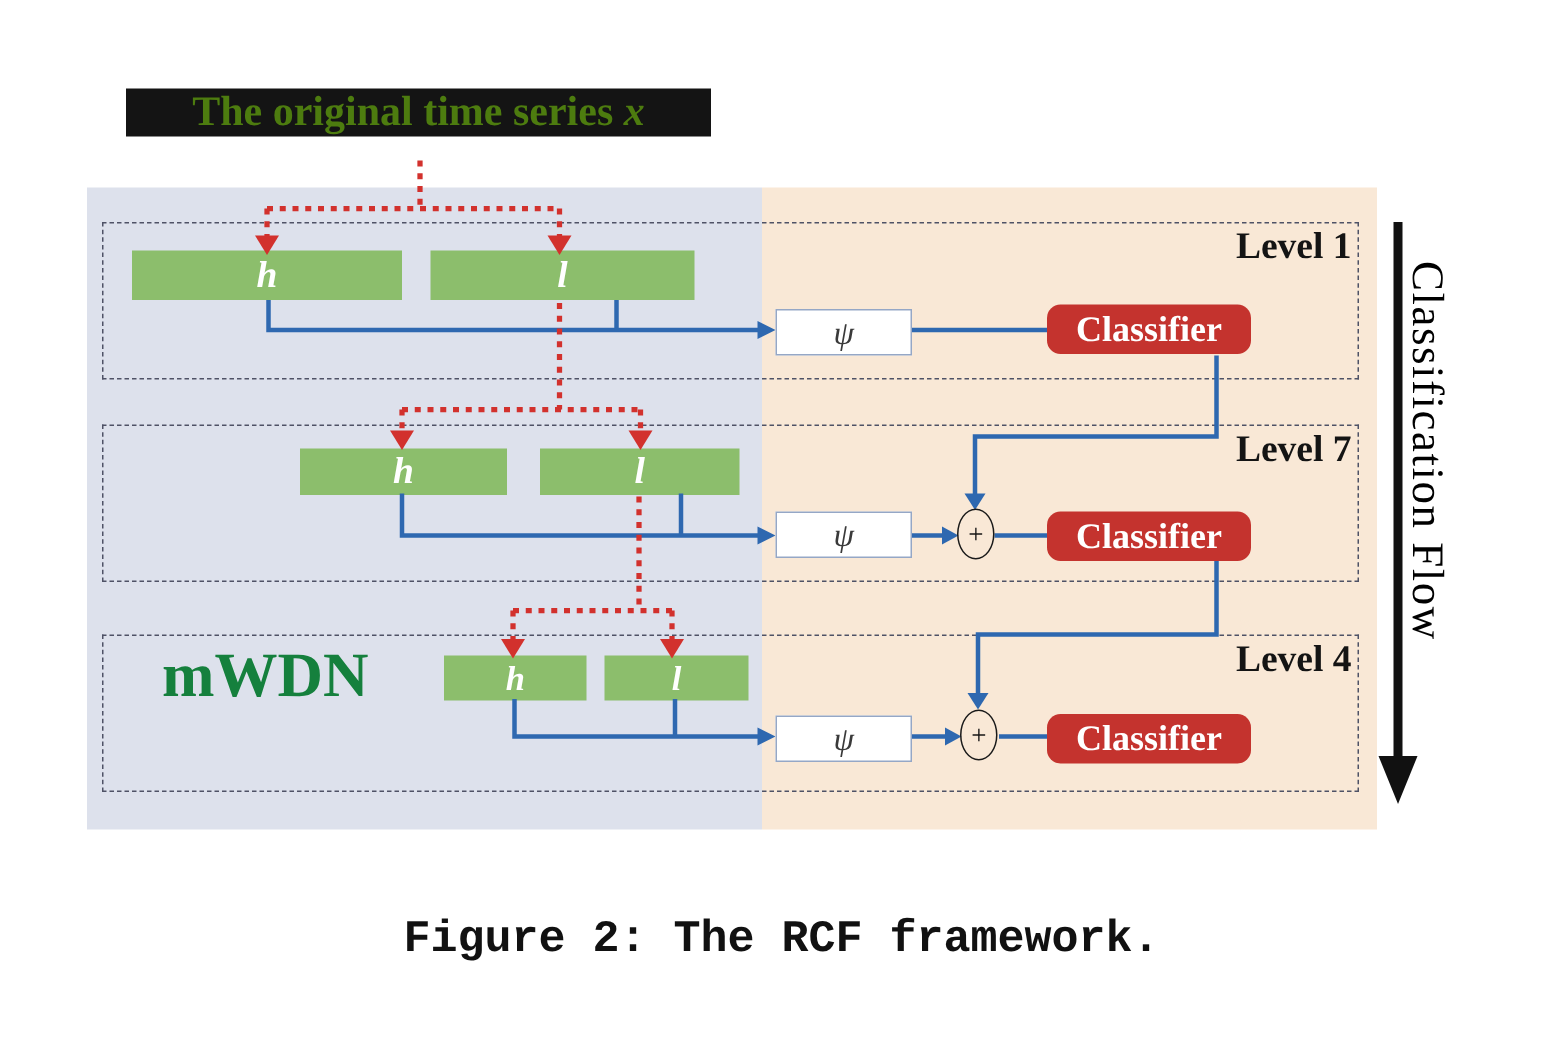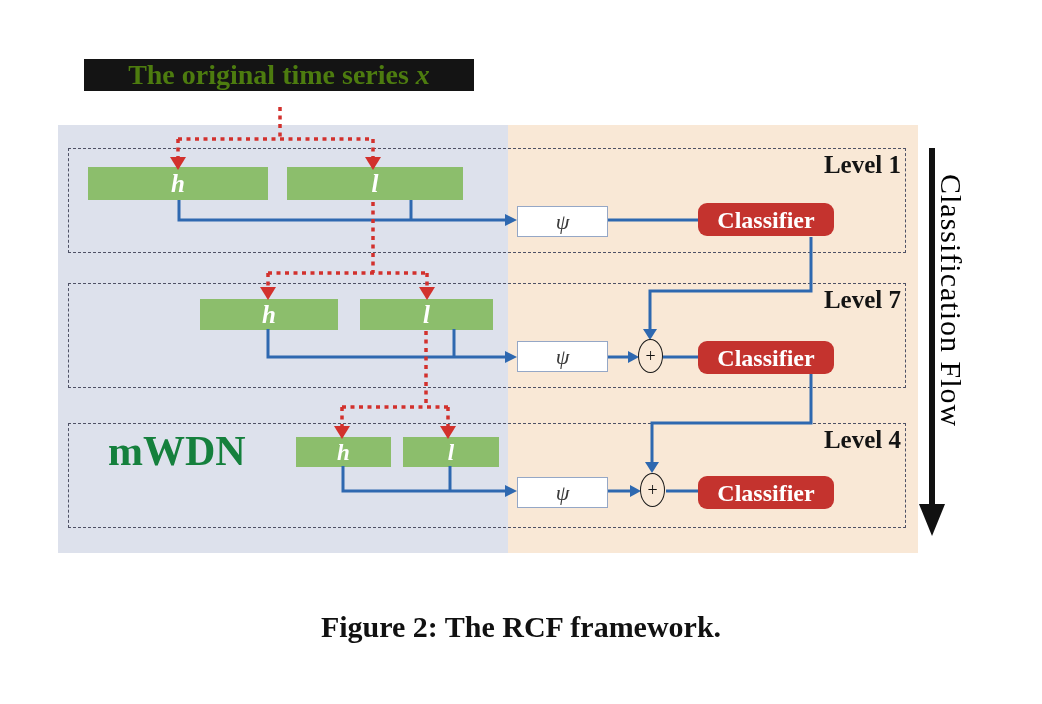--- a/index.html
+++ b/index.html
@@ -64,21 +64,21 @@
     white-space:pre; z-index:6;
   }
   .title-box .sym { font-style:italic; }
   .mwdn { left:108px; top:430px; font-weight:bold; font-size:42px; color:#15803d; line-height:1; }
   .flow-label {
     left:936px; top:174px; writing-mode:vertical-rl; font-size:30px; color:#000;
     letter-spacing:1px; line-height:1;
   }
   .caption {
     left:0; top:610px; width:1042px; text-align:center;
-    font-weight:bold; font-size:30px; color:#111;
+    font-weight:bold; font-size:30px; color:#111;font-family:Liberation Mono, monospace;
   }
 
   .overlay { left:0; top:0; width:1042px; height:704px; z-index:3; pointer-events:none; }
   .z1 { z-index:1; } .z2 { z-index:2; } .z4 { z-index:4; }
 </style>
 </head>
 <body>
 
 <div class="stage">
 

